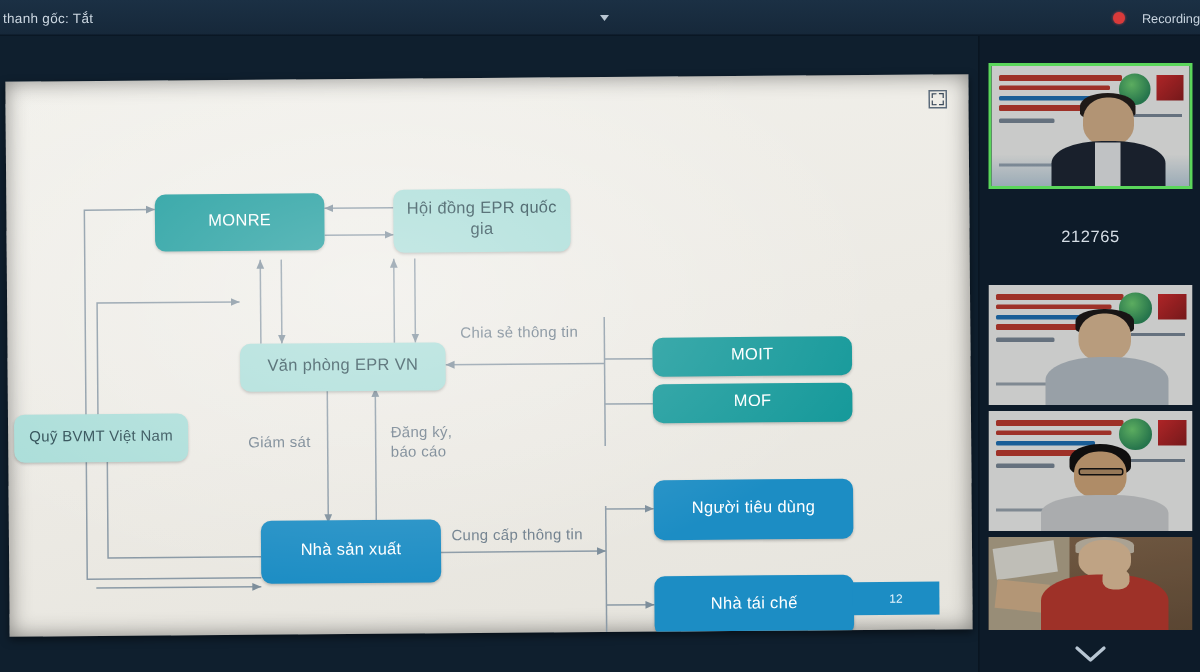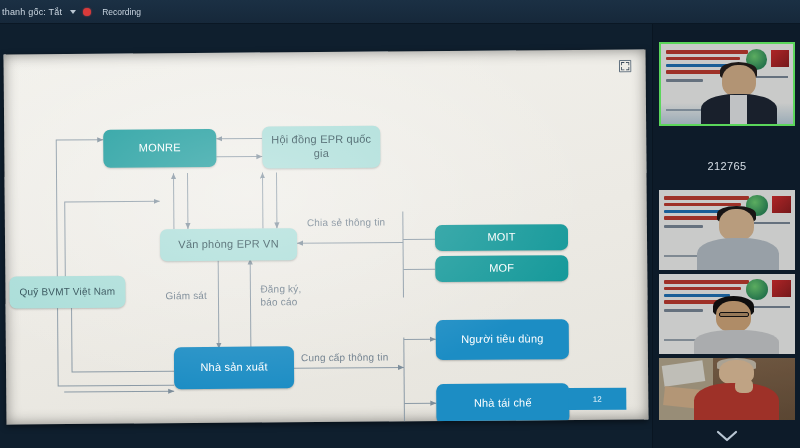--- a/index.html
+++ b/index.html
@@ -19,20 +19,21 @@
   #topbar {
     position: absolute; left: 0; top: 0;
     width: 800px; height: 24px;
     background: linear-gradient(180deg, #1b3044 0%, #16283a 100%);
     display: flex; align-items: center;
     padding-left: 2px;
     font-size: 9px;
     color: #cdd8e2;
     border-bottom: 1px solid #0a1724;
     overflow: hidden;
+    justify-content: space-between;
   }
   #topbar .audio-label { white-space: nowrap; letter-spacing: .2px; }
   #topbar .caret {
     margin: 0 7px 0 8px;
     width: 0; height: 0;
     border-left: 3px solid transparent;
     border-right: 3px solid transparent;
     border-top: 4px solid #b9c6d2;
   }
   #topbar .rec-wrap { display: flex; align-items: center; gap: 11px; }
@@ -203,21 +204,21 @@
   .p4 .head { left: 44%; top: 4%; width: 26%; height: 40%; background: #e8c49c; }
   .p4 .hair { position: absolute; left: 43%; top: 0%; width: 28%; height: 18%;
               border-radius: 50% 50% 10% 10%; background: #cfc2ae; }
   .p4 .body { left: 26%; top: 40%; width: 62%; height: 64%; background: #c0392b; }
   .p4 .hand { position: absolute; left: 56%; top: 34%; width: 13%; height: 22%;
               border-radius: 40%; background: #e8c49c; }
 
   .vid-scrim { position: absolute; inset: 0; background: rgba(6,16,26,.18); }
 
   #participant-name {
-    position: absolute; left: 0; top: 136px; width: 148px;
+    position: absolute; left: 0; top: 128px; width: 148px;
     text-align: center;
     color: #d6dee6;
     font-size: 11px;
     letter-spacing: .4px;
   }
   #chevron-down {
     position: absolute; left: 0; bottom: 6px; width: 148px;
     display: flex; align-items: center; justify-content: center;
     color: #b8c6d3;
   }

